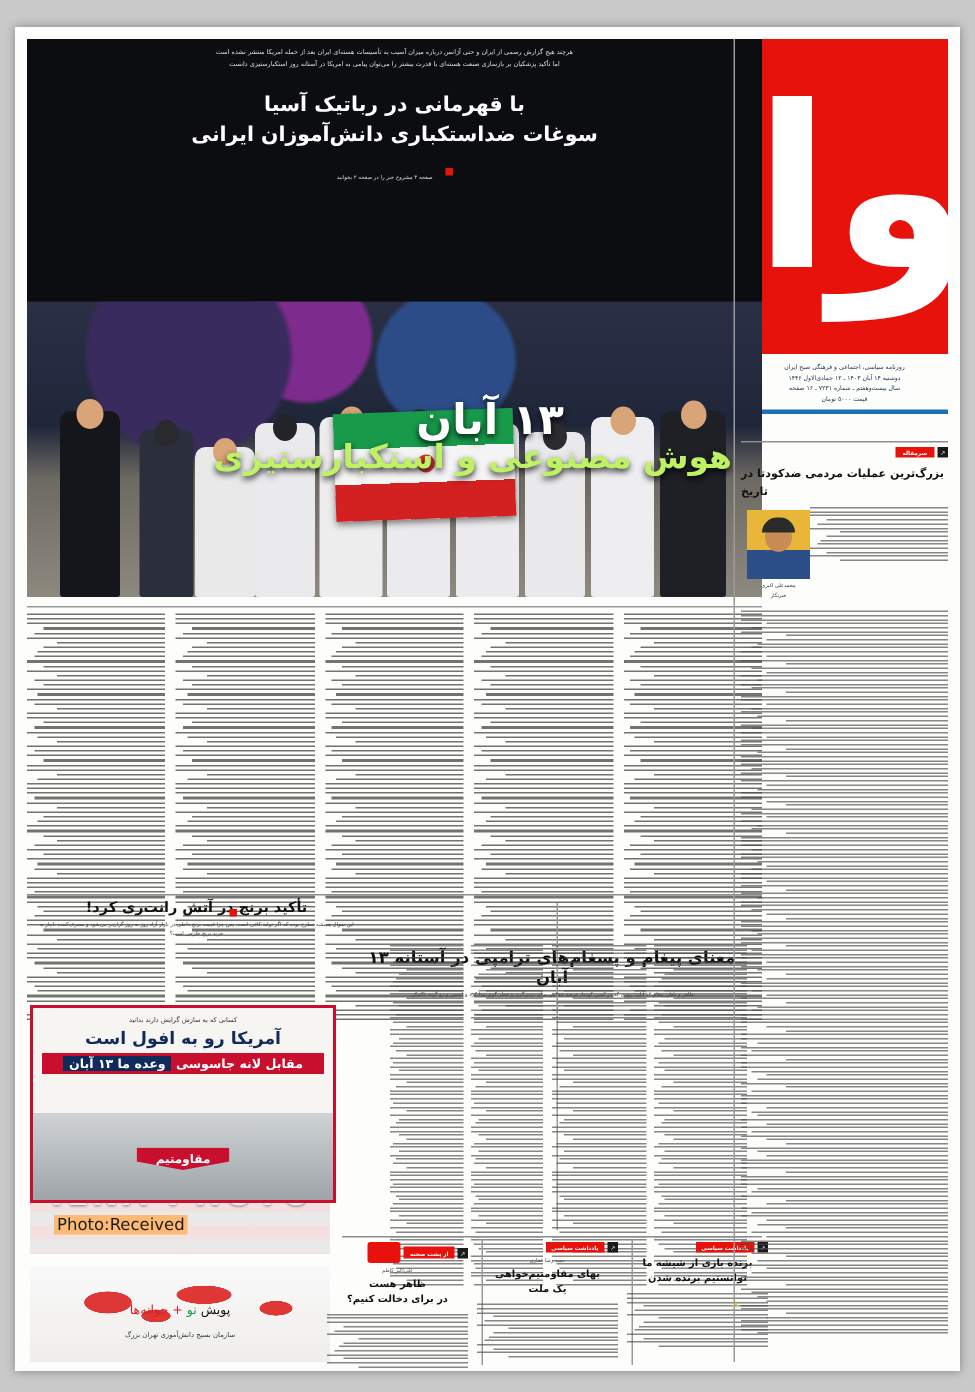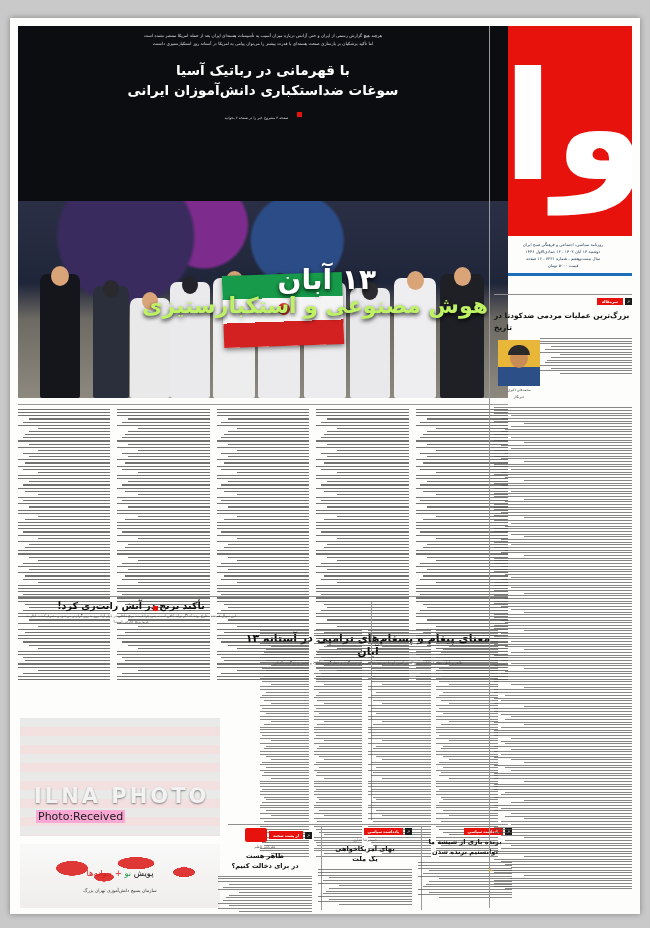--- a/index.html
+++ b/index.html
@@ -89,21 +89,21 @@
   .promo .chev{position:absolute;left:50%;transform:translateX(-50%);bottom:20px;
          width:62px;background:#c8102e;color:#fff;font-size:8px;font-weight:700;text-align:center;
          padding:3px 0;clip-path:polygon(0 0,100% 0,100% 62%,50% 100%,0 62%);}
 
   
   .wm{position:absolute;left:10px;top:700px;width:200px;height:118px;overflow:hidden;}
   .wm .usflag{position:absolute;inset:0;background:
       repeating-linear-gradient(180deg,#d9d9d9 0 9px,#e9c9c9 9px 18px);opacity:.55;}
   .wm .ilna{position:absolute;left:14px;top:66px;font-size:21px;font-weight:700;color:#f2f2f2;
       letter-spacing:3px;text-shadow:0 1px 2px rgba(0,0,0,.45);}
-  .wm .pr{position:absolute;left:16px;top:92px;font-size:11px;color:#1b1b1b;background:#f9a8d4;padding:0 2px;}
+  .wm .pr{position:absolute;left:16px;top:92px;font-size:11px;color:#1b1b1b;background:#fdba74;padding:0 2px;}
 
   
   .mapbox{position:absolute;left:10px;top:826px;width:200px;height:64px;background:#f2f2f0;overflow:hidden;}
   .mapbox .mp{position:absolute;inset:0;opacity:.9;
      background:
       radial-gradient(ellipse 26px 12px at 26% 38%, #d22 0 60%, transparent 62%),
       radial-gradient(ellipse 30px 10px at 58% 30%, #d22 0 60%, transparent 62%),
       radial-gradient(ellipse 18px 8px at 82% 44%, #d22 0 60%, transparent 62%),
       radial-gradient(ellipse 16px 7px at 42% 52%, #d22 0 60%, transparent 62%),
       linear-gradient(180deg,#fafafa,#f0eeec);}
@@ -1025,20 +1025,30 @@
           <i></i>
       </div>
     </div>
 
     <div class="wm">
       <div class="usflag"></div>
       <div class="ilna">ILNA PHOTO</div>
       <div class="pr">Photo:Received</div>
     </div>
 
+    <div class="promo rtl">
+      <div class="pt1">کسانی که به سازش گرایش دارند بدانید</div>
+      <div class="pt2">آمریکا رو به افول است</div>
+      <div class="pband">
+        <span>مقابل لانه جاسوسی</span>
+        <b>وعده ما ۱۳ آبان</b>
+      </div>
+      <div class="plow"></div>
+      <div class="chev">مقاومتیم</div>
+    </div>
 
     <div class="mapbox rtl">
       <div class="mp"></div>
       <div class="t1">
         <span>پویش</span>
         <span class="g">نو</span>
         <span class="r">+</span>
         <span class="r">جوانه‌ها</span>
       </div>
       <div class="t2">سازمان بسیج دانش‌آموزی تهران بزرگ</div>
@@ -1076,21 +1086,21 @@
       </div>
     </div>
 
     <div class="bbox rtl" style="right:228px;">
       <div class="bh">
         <div class="sqr">↗</div>
         <div class="tag">یادداشت سیاسی</div>
       </div>
       <div class="byl">حمید رضا غفاری</div>
       <div class="bt">
-        <div>بهای آمریکا‌خواهی</div>
+        <div>بهای مقاومتیم‌خواهی</div>
         <div>یک ملت</div>
       </div>
       <div class="lines tiny" style="margin-top:4px;">
         <i></i>
           <i></i>
           <i></i>
           <i></i>
           <i></i>
           <i></i>
           <i></i>

